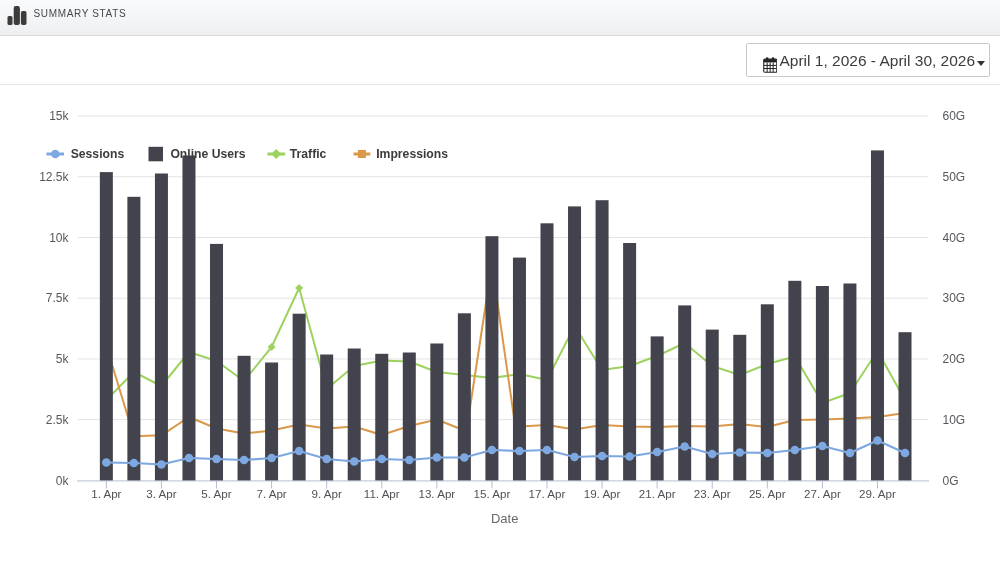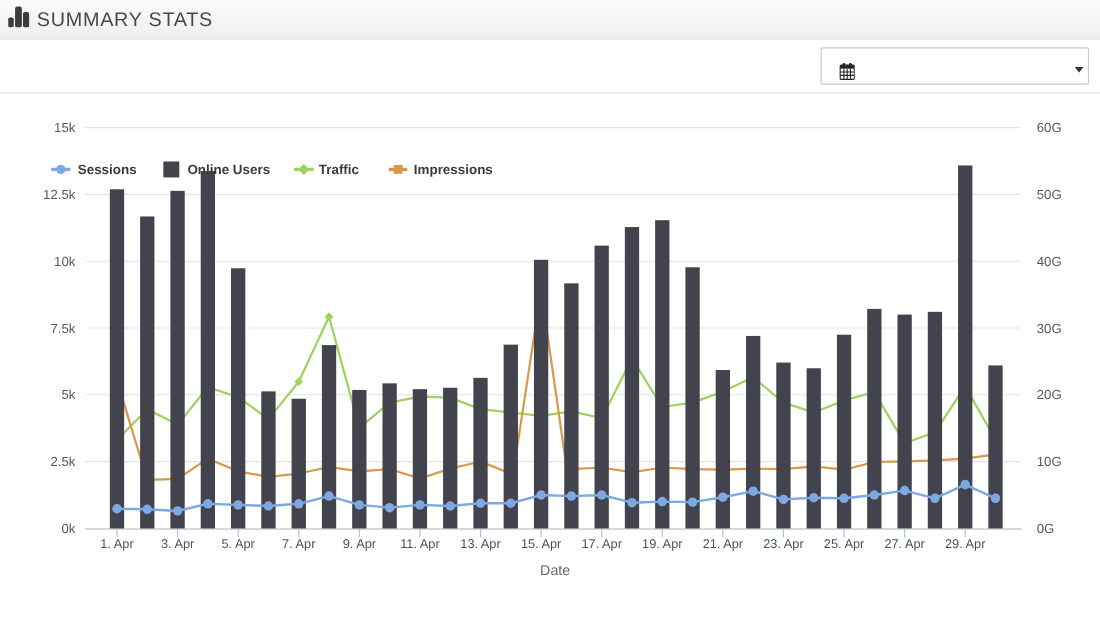--- a/index.html
+++ b/index.html
@@ -1,19 +1,19 @@
 <!DOCTYPE html>
 <html><head><meta charset="utf-8">
 <style>
   html,body{margin:0;padding:0;background:#fff;width:1000px;height:569px;overflow:hidden;}
   body{font-family:"Liberation Sans", sans-serif;position:relative;}
   #hdr{position:absolute;left:0;top:0;width:100%;height:35px;
        background:linear-gradient(#fafbfc,#edeff1);border-bottom:1px solid #d8d8d8;}
   #ico{position:absolute;left:7px;top:5px;width:20px;height:20px;}
-  #ttl{position:absolute;left:33.5px;top:8.2px;font-size:18px;color:#47484a;letter-spacing:0.65px;}
+  #ttl{position:absolute;left:33.5px;top:8.2px;font-size:10px;color:#47484a;letter-spacing:0.65px;}
   #tb{position:absolute;left:0;top:36px;width:100%;height:48px;background:#fff;border-bottom:1px solid #e4e4e4;}
   #dr{position:absolute;left:746px;top:7px;width:242px;height:32px;border:1px solid #c9c9c9;border-radius:2px;background:#fff;}
   #drt{position:absolute;left:32.5px;top:7.8px;font-size:15.5px;color:#3c3c3c;white-space:nowrap;}
   #cal{position:absolute;left:15.5px;top:12.8px;}
   #car{position:absolute;left:230.4px;top:16.6px;width:0;height:0;border-left:4.35px solid transparent;border-right:4.35px solid transparent;border-top:5.4px solid #333;}
   #chart{position:absolute;left:0;top:0;width:1000px;height:569px;}
   .lg{font-size:12.2px;font-weight:bold;fill:#3b3b3b;}
   .yl{font-size:12px;fill:#55585c;}
   .xl{font-size:11.6px;fill:#4e5257;}
   .dt{font-size:13px;fill:#66696d;}
@@ -243,15 +243,16 @@
       <rect x="0.75" y="2.15" width="13" height="13.1" rx="1.1" fill="#fff" stroke="#222" stroke-width="1.1"></rect>
       <rect x="0.8" y="2.3" width="12.5" height="3.1" fill="#222"></rect>
       <g stroke="#222" stroke-width="1">
         <line x1="4.15" y1="5.4" x2="4.15" y2="15.2"></line>
         <line x1="7.15" y1="5.4" x2="7.15" y2="15.2"></line>
         <line x1="10.15" y1="5.4" x2="10.15" y2="15.2"></line>
         <line x1="0.8" y1="8.4" x2="13.3" y2="8.4"></line>
         <line x1="0.8" y1="11.5" x2="13.3" y2="11.5"></line>
       </g>
     </svg>
+    <span id="drt">April 1, 2026 - April 30, 2026</span>
     <div id="car"></div>
   </div>
 </div>
 
 </body></html>

